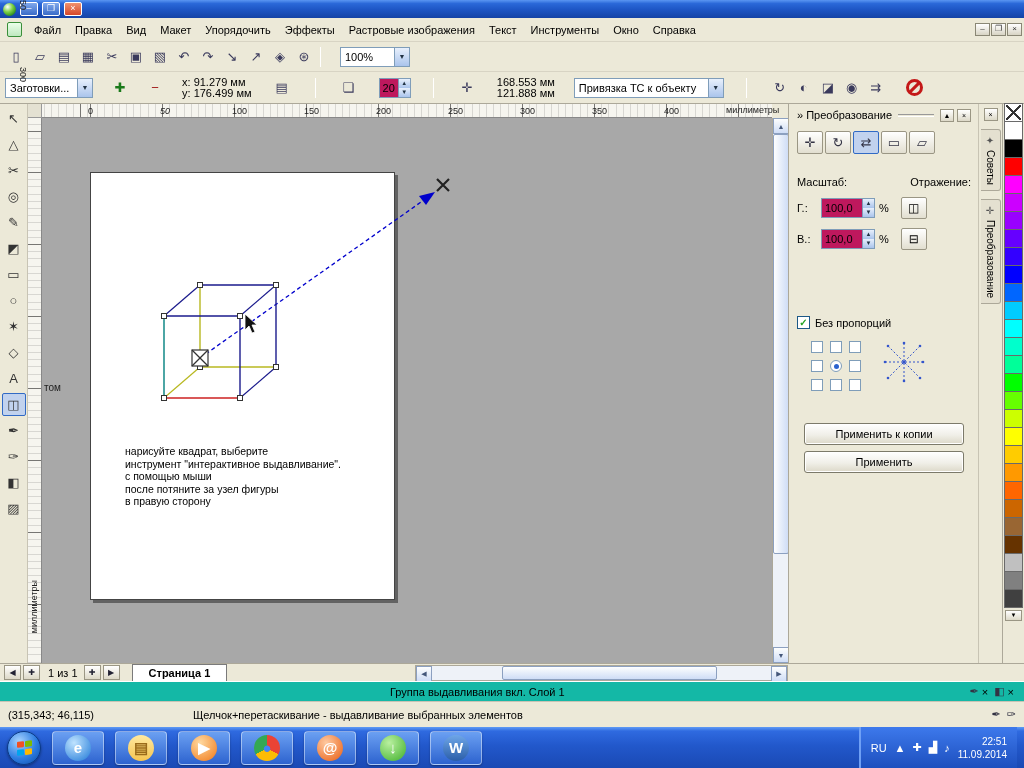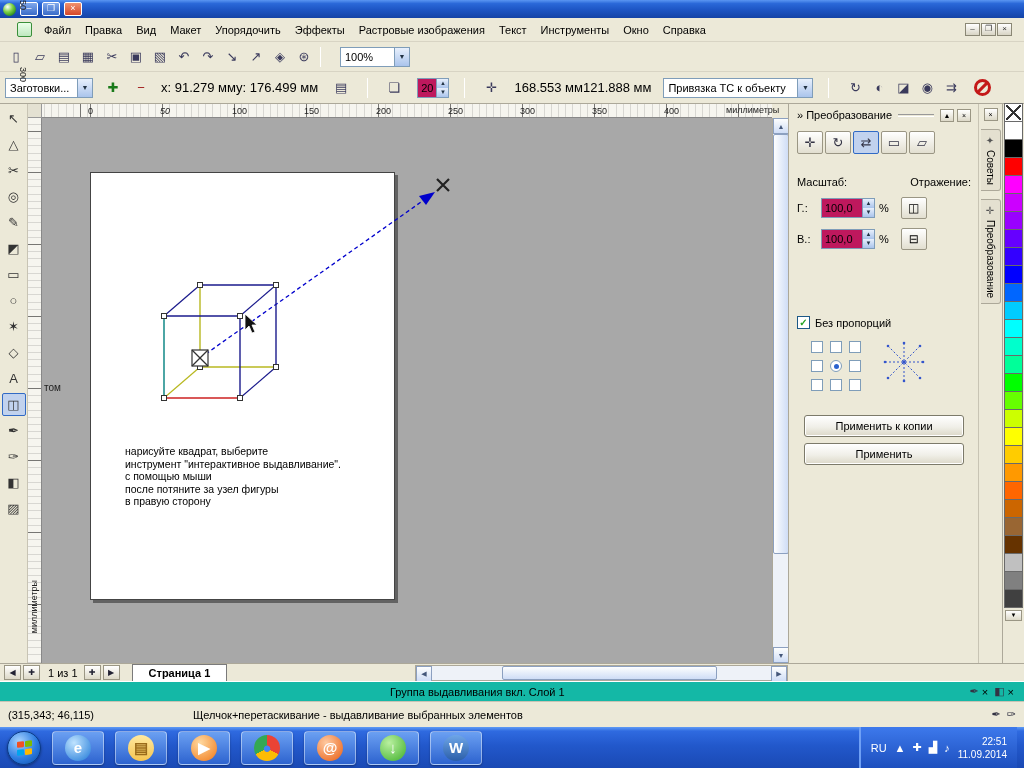--- a/index.html
+++ b/index.html
@@ -8,39 +8,39 @@
 .app{position:relative;width:1024px;height:768px;background:#ece9d8;overflow:hidden}
 
 
 .titlebar{position:absolute;left:0;top:0;width:100%;height:18px;background:linear-gradient(180deg,#5a96f2 0%,#2a68d8 20%,#1d55c4 55%,#1443a6 100%);display:flex;align-items:center;gap:4px;padding:0 3px;color:#fff}
 .titlebar .title{font-weight:bold;font-size:11px;text-shadow:1px 1px 1px #123;flex:1;white-space:nowrap}
 .app-icon{width:13px;height:13px;border-radius:50%;background:radial-gradient(circle at 35% 30%,#fff,#7fd24a 40%,#2e8f1f 75%,#135c0e);flex:none}
 .winbtn{width:18px;height:14px;border:1px solid #fff;border-radius:2px;background:linear-gradient(#7fa8ec,#3a6cc8);color:#fff;font-size:9px;line-height:11px;text-align:center;flex:none}
 .winbtn.close{background:linear-gradient(#f0926e,#d4472a)}
 
 
-.menubar{position:absolute;left:0;top:18px;width:100%;height:24px;background:#ece9d8;border-bottom:1px solid #d8d4c4;display:flex;align-items:center;padding:0 12px}
+.menubar{position:absolute;left:0;top:18px;width:100%;height:24px;background:#ece9d8;border-bottom:1px solid #d8d4c4;display:flex;align-items:center;padding:0 2px}
 .doc-icon{width:15px;height:15px;margin:0 5px;background:linear-gradient(#eaffea,#bfe8bf);border:1px solid #3a8f3a;border-radius:2px;flex:none}
 .menu-item{padding:2px 7px;white-space:nowrap}
 .flex-spacer{flex:1}
 .docbtn{width:15px;height:13px;border:1px solid #8a8775;background:linear-gradient(#fff,#d8d4c4);text-align:center;font-size:8px;line-height:10px;color:#333;margin-left:1px;flex:none}
 
 
 .stdbar{position:absolute;left:0;top:42px;width:100%;height:30px;background:#ece9d8;border-bottom:1px solid #d8d4c4;display:flex;align-items:center;gap:2px;padding:0 5px}
-.propbar{position:absolute;left:0;top:72px;width:100%;height:32px;background:#ece9d8;border-bottom:1px solid #aca899;display:flex;align-items:center;gap:12px;padding:0 5px}
+.propbar{position:absolute;left:0;top:72px;width:100%;height:32px;background:#ece9d8;border-bottom:1px solid #aca899;display:flex;align-items:center;gap:19px;padding:0 5px}
 .tbtn{width:22px;height:22px;border:1px solid transparent;border-radius:2px;display:flex;align-items:center;justify-content:center;font-size:13px;color:#3a3a5c;flex:none}
 .sep{width:1px;height:20px;background:#b8b4a4;border-right:1px solid #fff;margin:0 3px;flex:none}
 .combo{height:20px;background:#fff;border:1px solid #7f9db9;display:flex;align-items:center;flex:none}
 .combo .val{padding:0 4px;flex:1;white-space:nowrap;overflow:hidden}
 .combo .arrow{width:15px;height:100%;background:linear-gradient(#e8f0fc,#aac4ec);border-left:1px solid #7f9db9;font-size:7px;display:flex;align-items:center;justify-content:center;color:#234}
 .spin{height:20px;background:#be185d;border:1px solid #7f9db9;display:flex;flex:none}
 .spin .sval{padding:0 3px;display:flex;align-items:center}
 .spin .arrows{width:12px;display:flex;flex-direction:column;border-left:1px solid #7f9db9}
 .spin .arrows span{flex:1;font-size:6px;line-height:9px;text-align:center;background:linear-gradient(#e8f0fc,#aac4ec);color:#234}
-.coords2{display:flex;flex-direction:row;font-size:13px;line-height:11px;flex:none}
+.coords2{display:flex;flex-direction:column;font-size:11px;line-height:11px;flex:none}
 .coords2 div{white-space:nowrap}
 .no-icon{width:17px;height:17px;border-radius:50%;border:3px solid #c41818;position:relative;flex:none}
 .no-icon::after{content:"";position:absolute;left:-1px;top:4px;width:13px;height:3px;background:#c41818;transform:rotate(-45deg)}
 
 
 .main{position:absolute;left:0;top:104px;width:100%;height:559px;background:#ece9d8}
 .toolbox{position:absolute;left:0;top:0;width:28px;height:100%;background:#ece9d8;border-right:1px solid #c8c4b4;display:flex;flex-direction:column;align-items:center;padding-top:3px}
 .tool{width:24px;height:23px;margin-bottom:3px;border:1px solid transparent;border-radius:2px;display:flex;align-items:center;justify-content:center;font-size:13px;color:#333;flex:none}
 .tool.active{border:1px solid #316ac5;background:#c1d2ee}
 .corner{position:absolute;left:28px;top:0;width:14px;height:14px;background:#e4e1d2;border-right:1px solid #999;border-bottom:1px solid #999}
@@ -72,21 +72,21 @@
 .dock-row .rlab{width:20px}
 .mirrbtn{width:26px;height:22px;border:1px solid #9a9684;border-radius:2px;background:linear-gradient(#fff,#e2dfd0);display:flex;align-items:center;justify-content:center;font-size:12px;margin-left:8px}
 .checkrow{display:flex;align-items:center;gap:5px;margin-top:66px}
 .checkbox{width:13px;height:13px;border:1px solid #1d5987;background:#fff;font-size:10px;line-height:11px;text-align:center;color:#21a121;font-weight:bold}
 .gridwrap{display:flex;align-items:flex-start;gap:22px;margin-top:12px;padding-left:14px}
 .anchor-grid{display:grid;grid-template-columns:repeat(3,12px);gap:7px}
 .cell{width:12px;height:12px;border:1px solid #7f9db9;background:#fff}
 .cell.radio{border-radius:50%;display:flex;align-items:center;justify-content:center}
 .cell.radio::after{content:"";width:5px;height:5px;border-radius:50%;background:#2a62ce}
 .btn{height:22px;border:1px solid #7c7a6a;border-radius:3px;background:linear-gradient(#ffffff,#f0efe8 55%,#dcd8c8);display:flex;align-items:center;justify-content:center;width:160px;box-shadow:inset 0 0 0 1px #fff;margin:6px auto 0}
-.btn.first{margin-top:24px}
+.btn.first{margin-top:32px}
 .tabstrip{position:absolute;right:0;top:0;width:24px;height:100%;border-left:1px solid #c8c4b4;display:flex;flex-direction:column;align-items:center}
 .strip-close{margin-top:4px}
 .vtab{width:20px;border:1px solid #aca899;border-left:none;background:#e4e0d0;border-radius:0 3px 3px 0;display:flex;flex-direction:column;align-items:center;padding:5px 0;margin-top:8px}
 .vtab .ticon{font-size:10px;color:#555}
 .vtab .lbl{writing-mode:vertical-rl;font-size:10px;margin-top:4px;white-space:nowrap}
 
 
 .palette{position:absolute;left:1002px;top:0;width:22px;height:100%;background:#ece9d8;border-left:1px solid #aca899;display:flex;flex-direction:column;align-items:center}
 .swatches{width:19px;display:flex;flex-direction:column}
 .swatch{width:19px;height:19px;border:1px solid #6a6a6a;margin-top:-1px;background:#fff}

